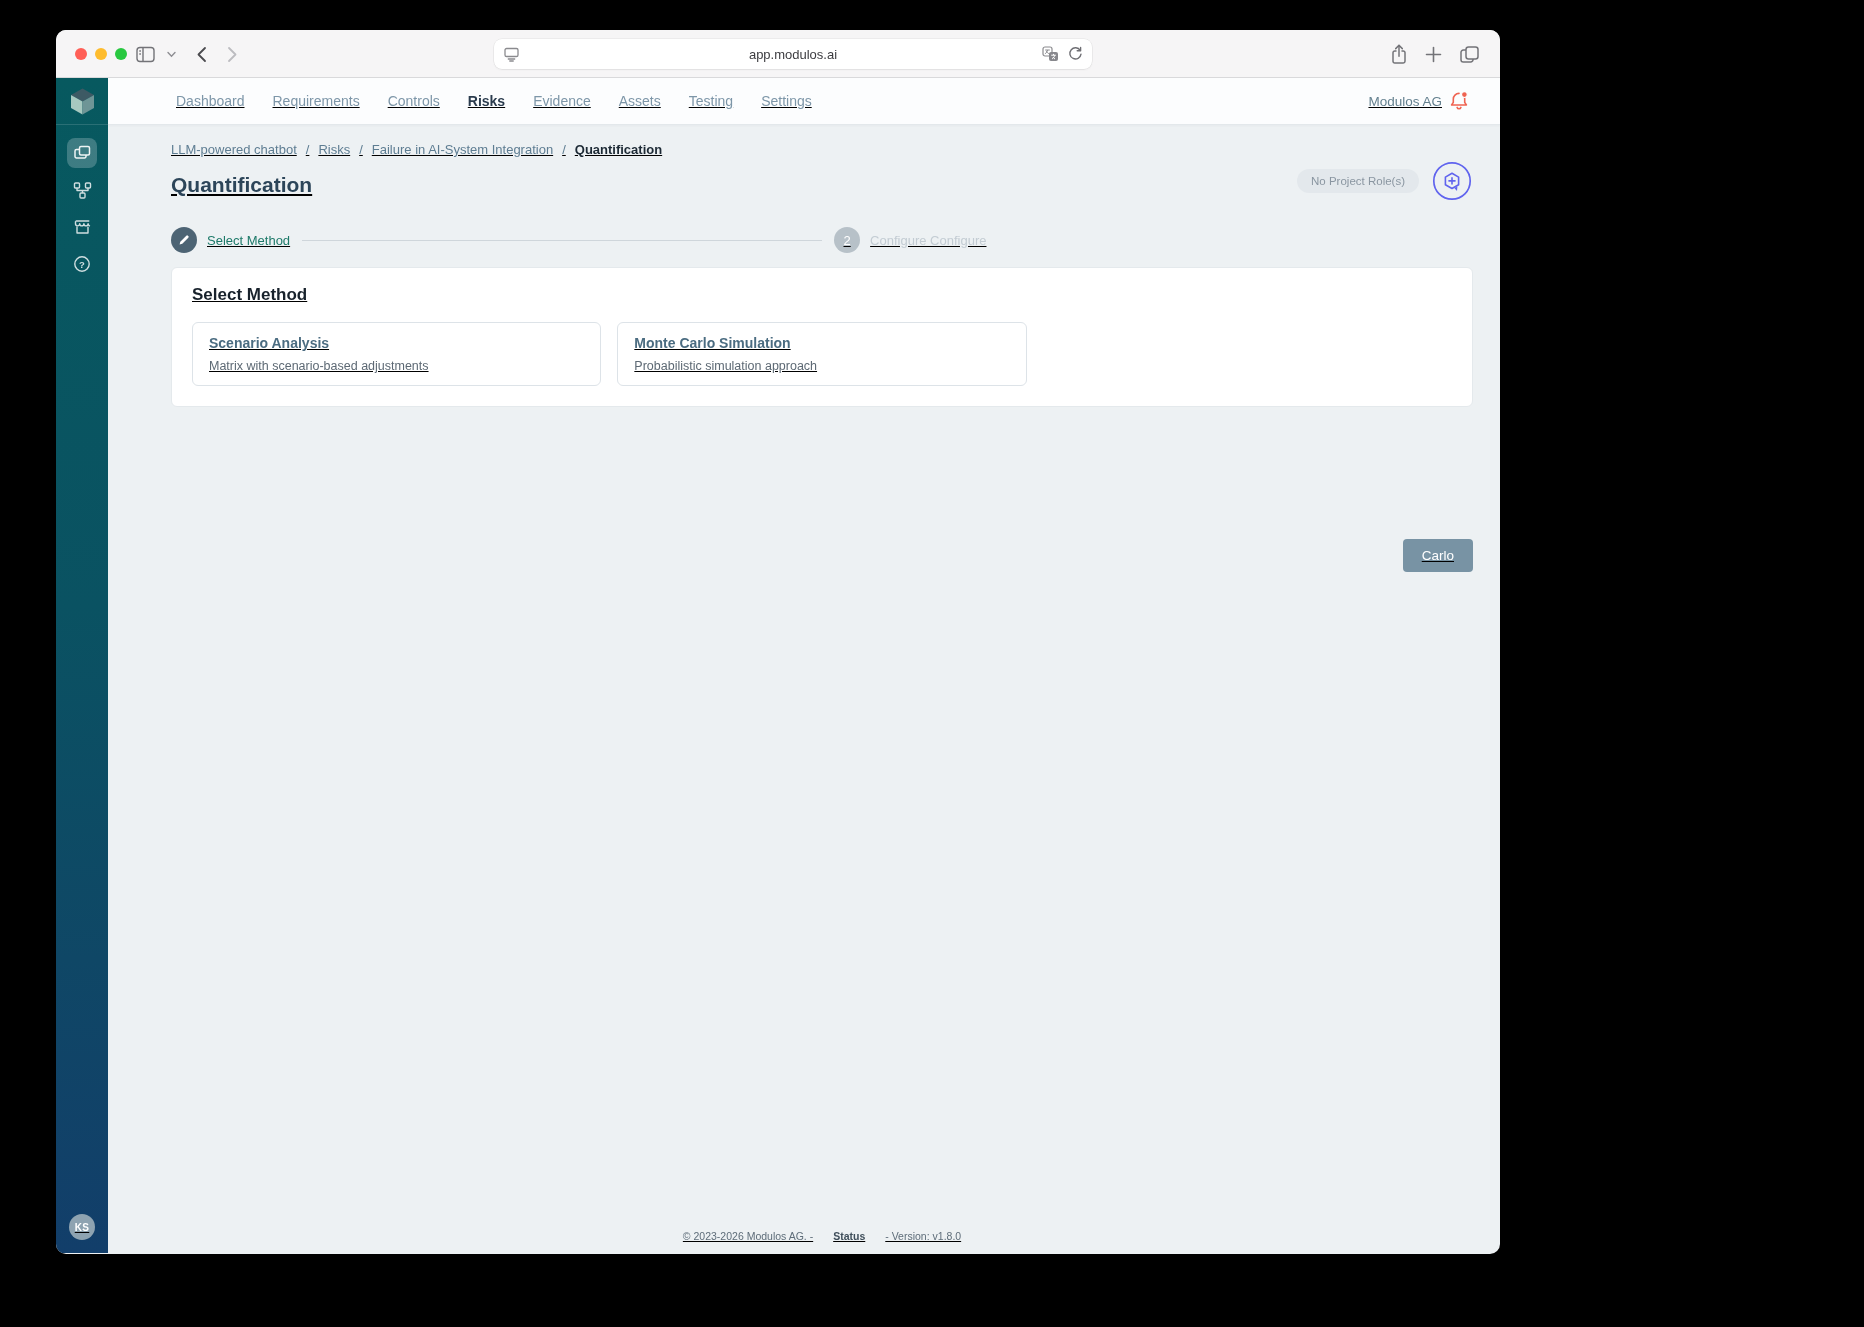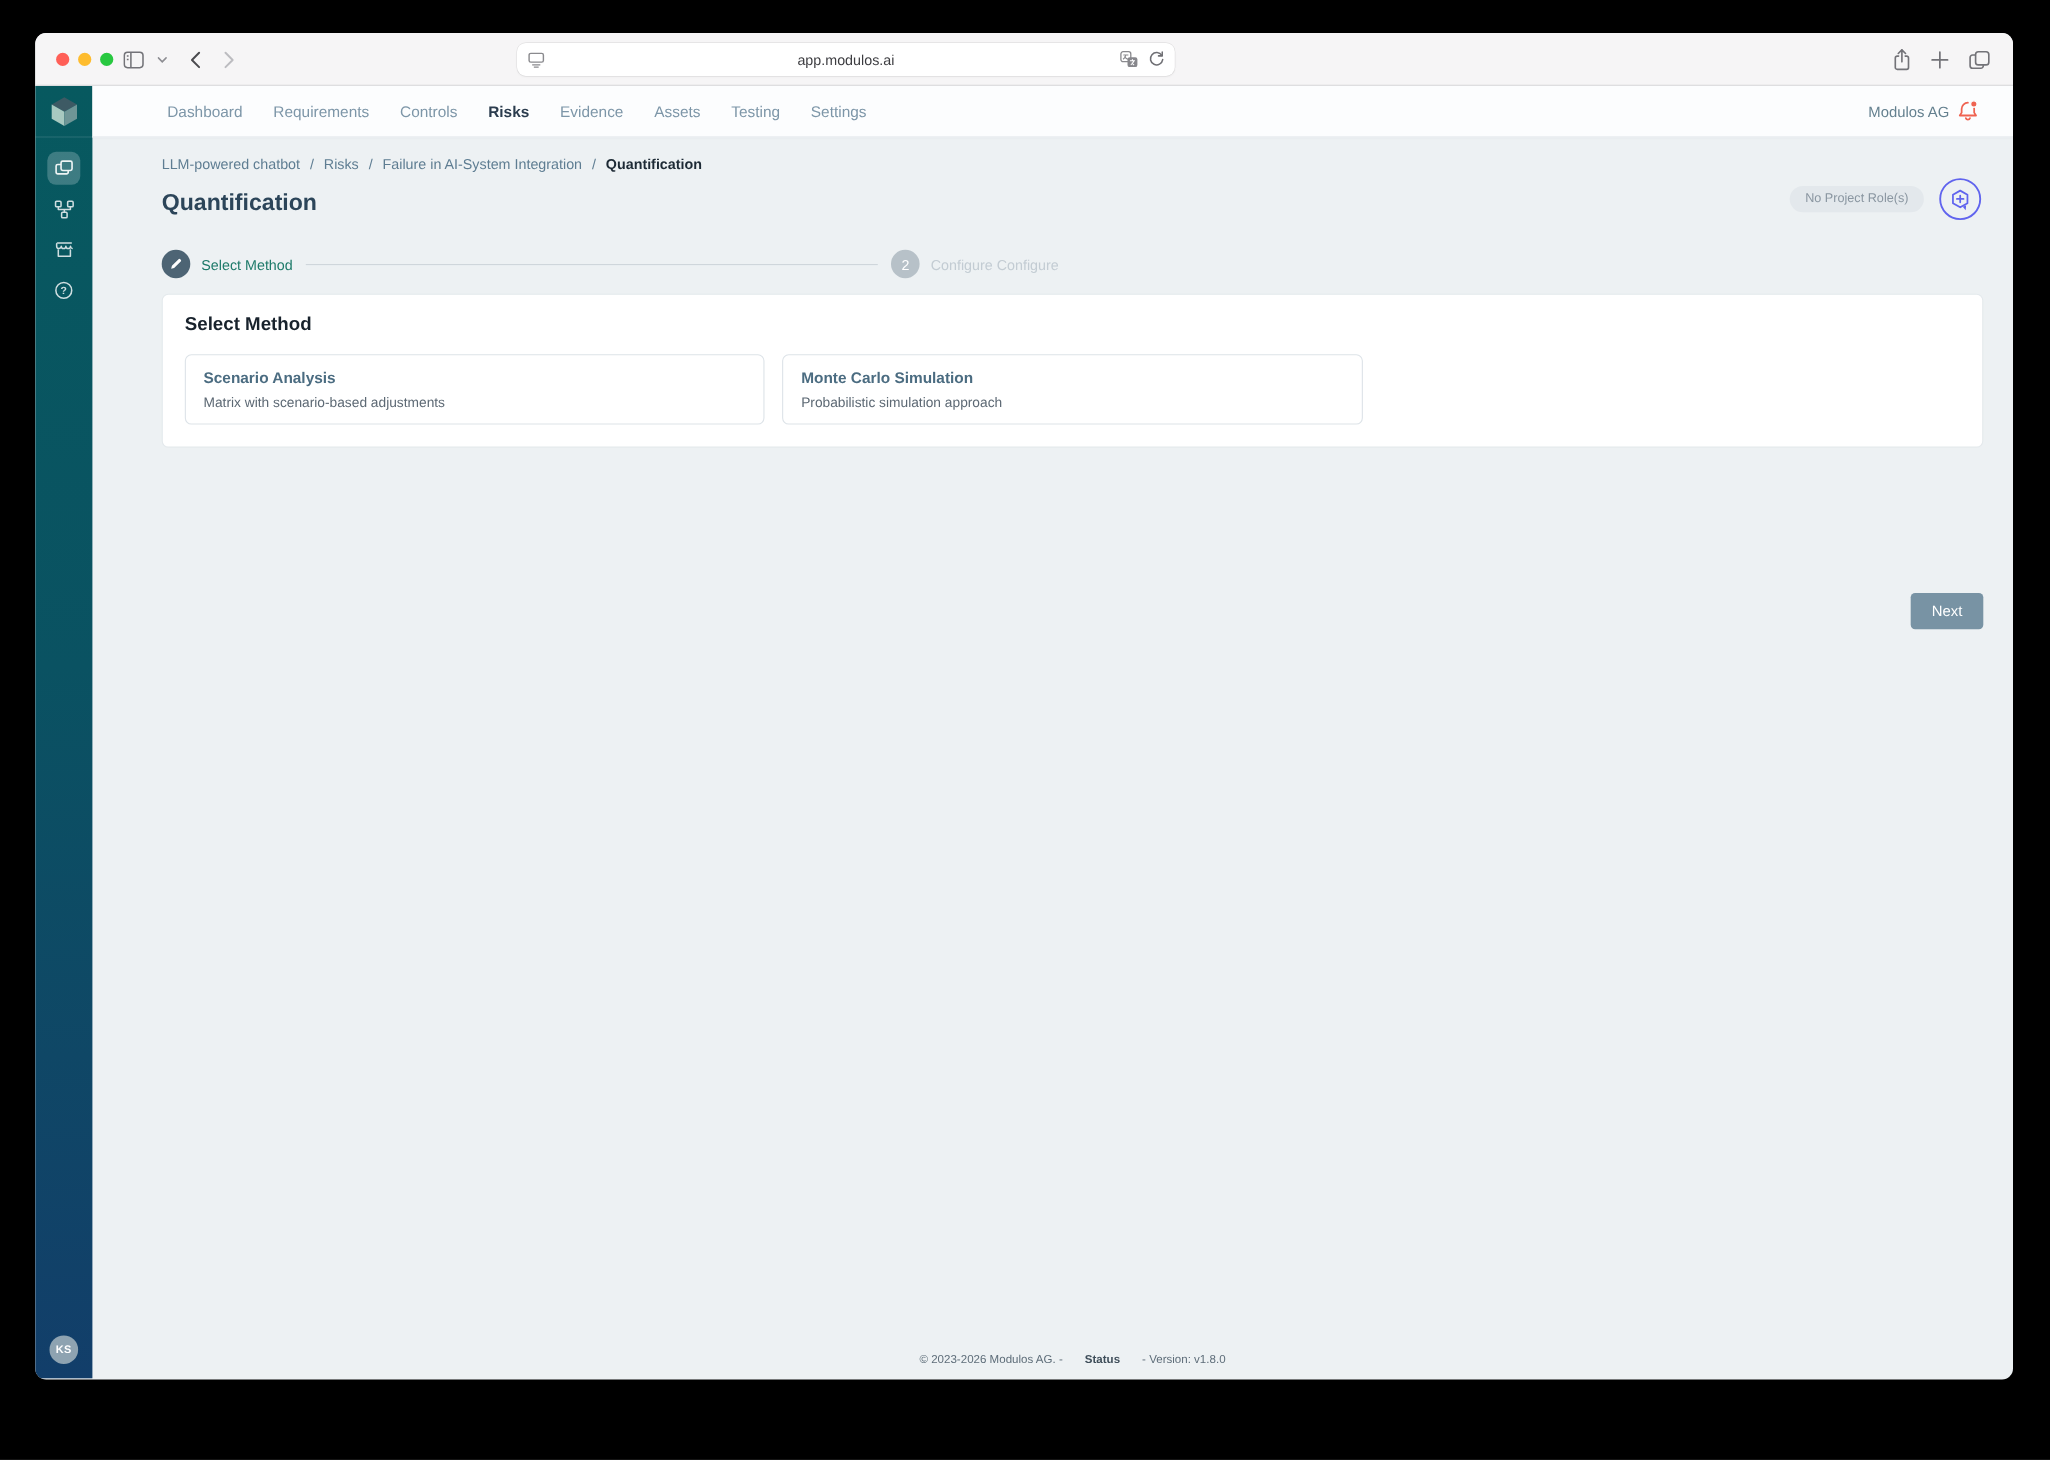--- a/index.html
+++ b/index.html
@@ -1,19 +1,19 @@
 <!DOCTYPE html>
 <html><head>
 <meta charset="utf-8">
 <style>
   * { margin:0; padding:0; box-sizing:border-box; }
   html,body { width:1864px; height:1327px; background:#000; font-family:"Liberation Sans", sans-serif; }
 
-  .window { position:absolute; left:32px; top:30px; width:1798px; height:1224px;
-            border-radius:10px; overflow:hidden; background:#edf1f3; box-shadow:0 10px 40px rgba(0,0,0,.6); }
+  .window { position:absolute; left:56px; top:30px; width:1444px; height:1224px;
+            border-radius:10px; overflow:hidden; background:#edf1f3; box-shadow:0 10px 40px rgba(0,0,0,.6);text-decoration:underline; }
 
   
   .chrome { position:relative; height:48px; background:#f6f5f6; border-bottom:1px solid #d9d9db; }
   .traffic { position:absolute; left:19px; top:18px; display:flex; gap:8px; }
   .tl { width:12px; height:12px; border-radius:50%; display:inline-block; }
   .chrome-left { position:absolute; left:80px; top:0; height:48px; display:flex; align-items:center; gap:12px; color:#828287; }
   .chrome-left svg, .chrome-right svg { display:block; }
   .urlbar { position:absolute; left:438px; top:9px; width:598px; height:30px; background:#fff;
             border-radius:8px; box-shadow:0 0 0 .5px rgba(0,0,0,.08), 0 1px 2px rgba(0,0,0,.05);
             display:flex; align-items:center; padding:0 9px; }
@@ -303,21 +303,21 @@
 
             <div class="method-card">
               <div class="method-title">Monte Carlo Simulation</div>
               <div class="method-desc">Probabilistic simulation approach</div>
             </div>
 
           </div>
         </section>
 
         <div class="next-row">
-          <button class="next-btn">Next</button>
+          <button class="next-btn">Carlo</button>
         </div>
 
         <div class="footer">
           <span>© 2023-2026 Modulos AG. -</span>
           <span class="status">Status</span>
           <span>- Version: v1.8.0</span>
         </div>
 
       </div>
     </div>

